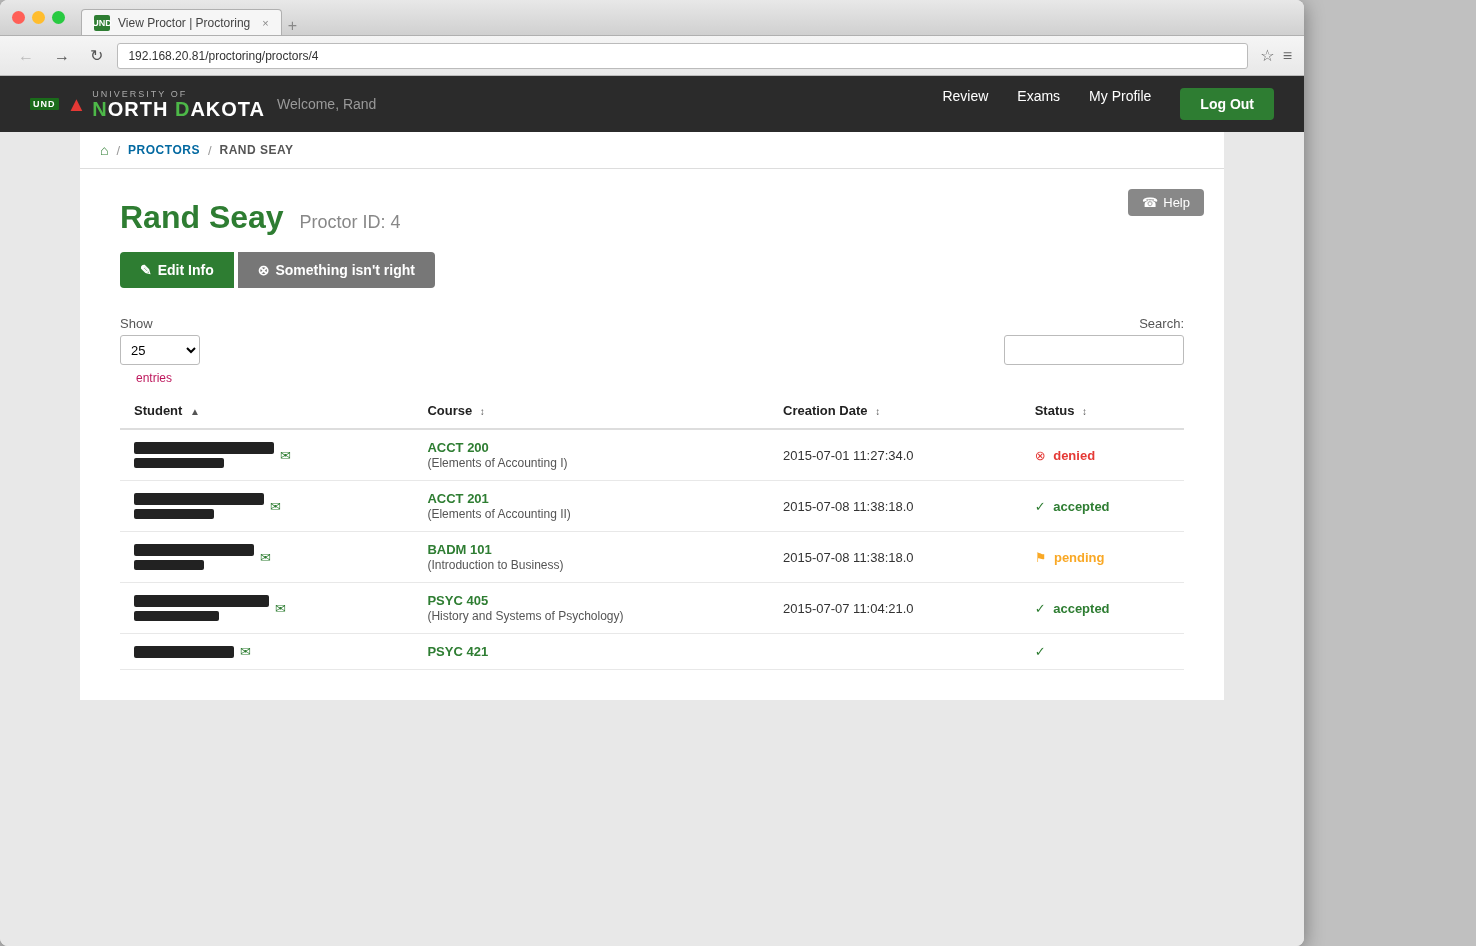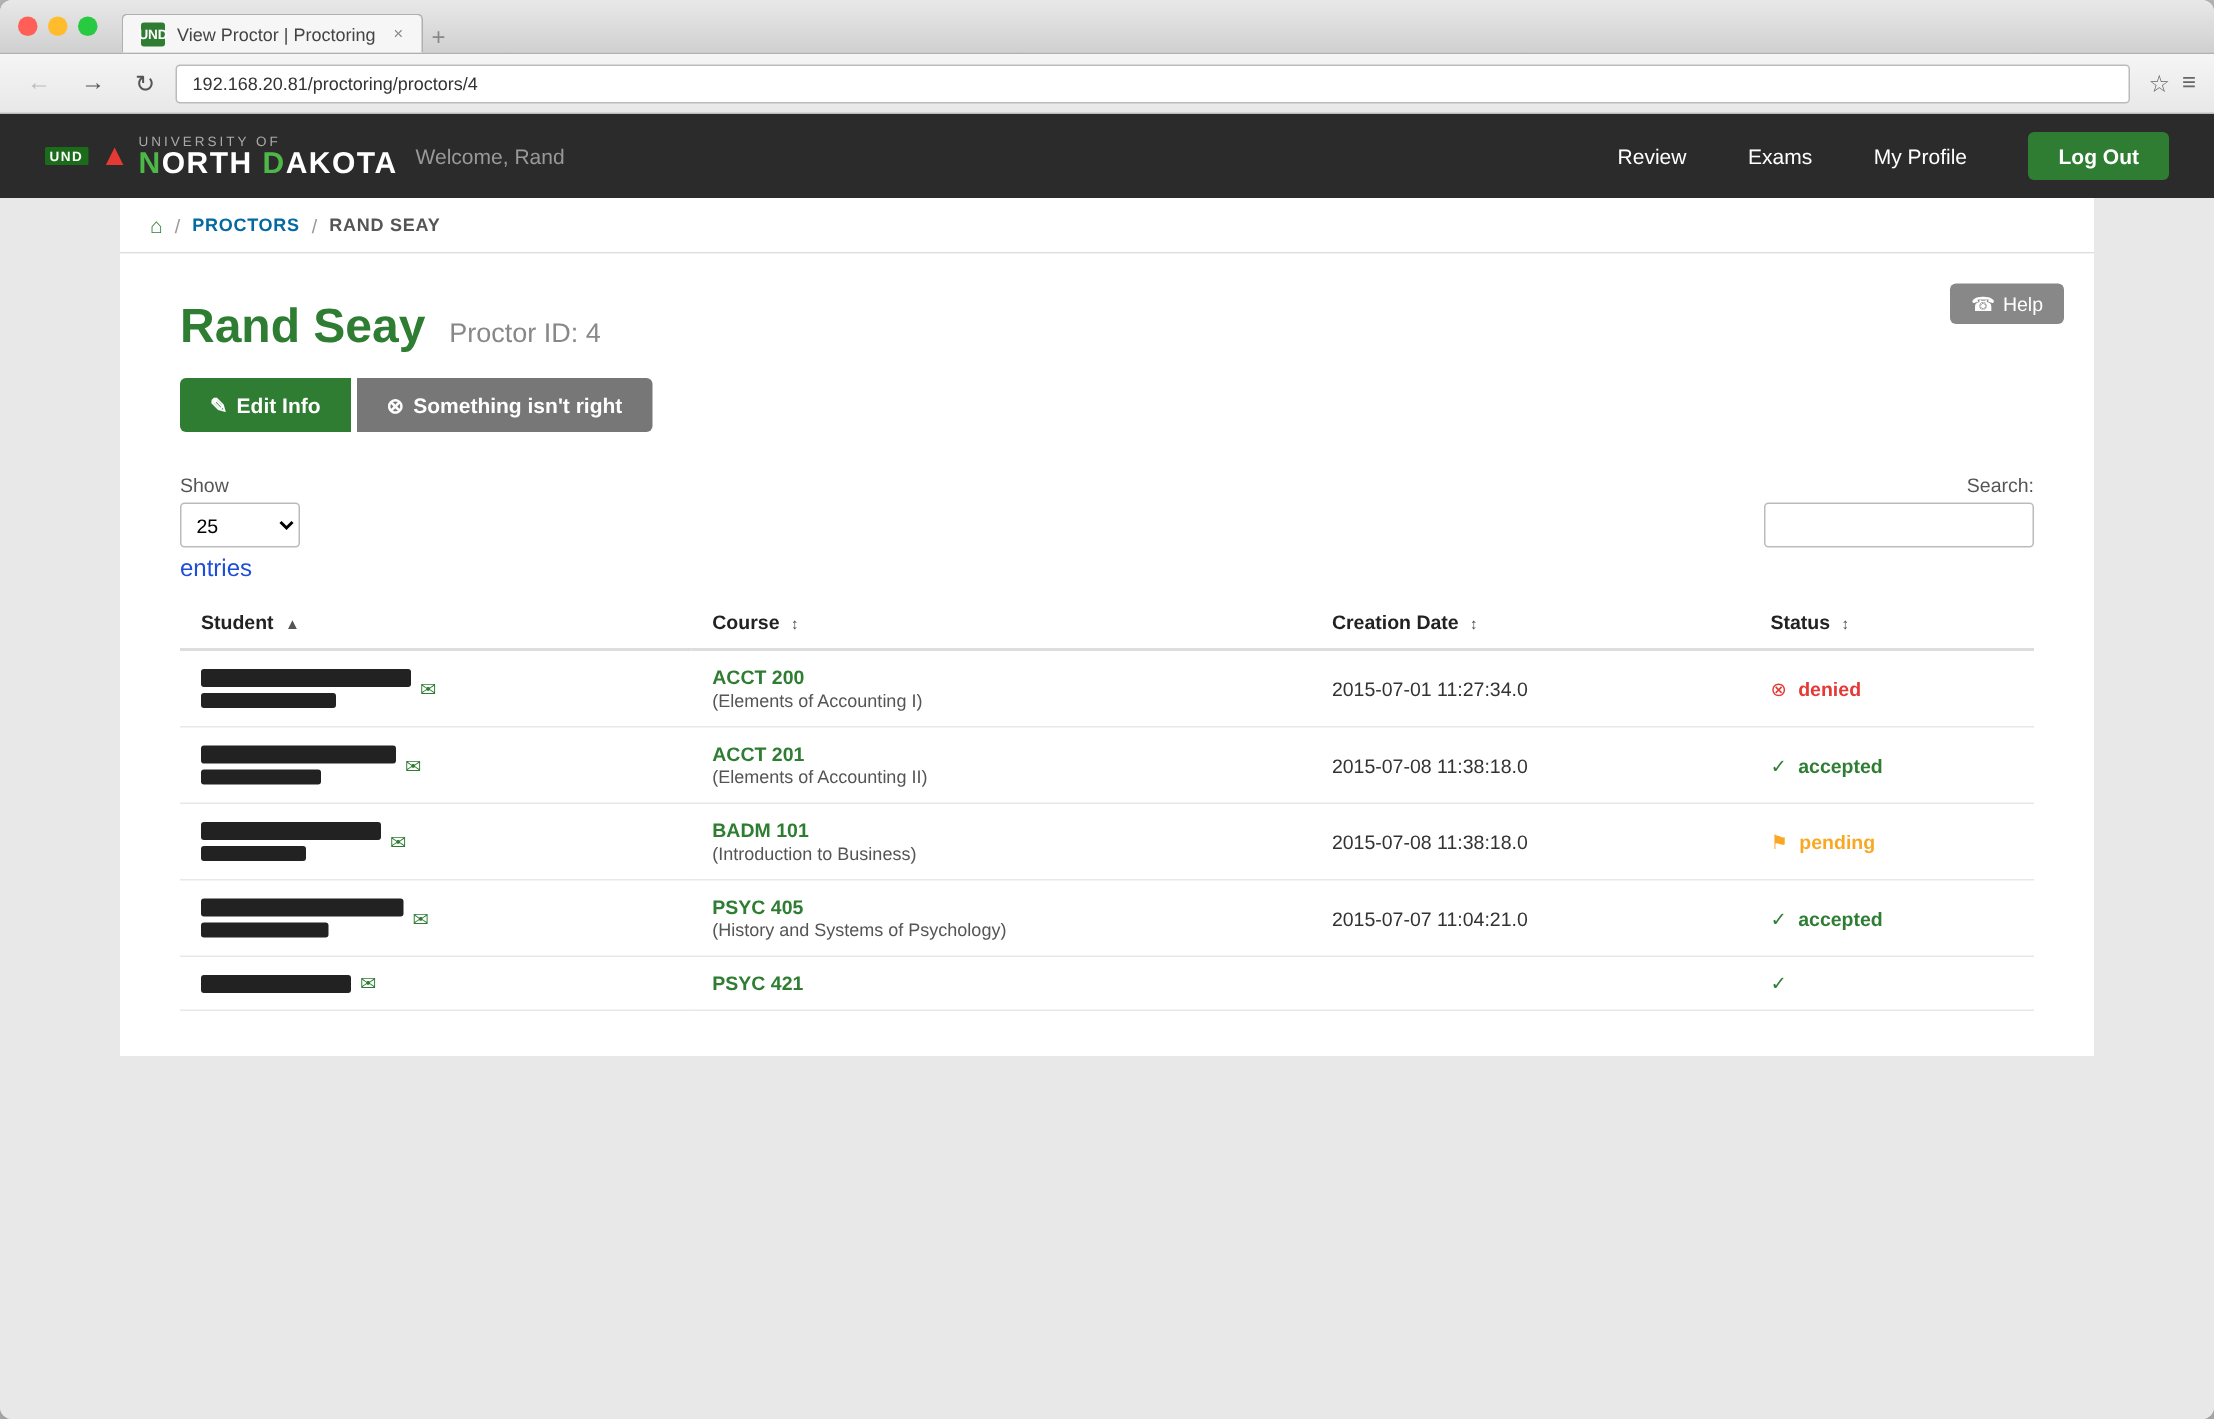--- a/index.html
+++ b/index.html
@@ -5,21 +5,21 @@
     * { box-sizing: border-box; margin: 0; padding: 0; }
     body {
       background: #c0c0c0;
       font-family: Arial, Helvetica, sans-serif;
       font-size: 14px;
       color: #333;
     }
 
     
     .browser-window {
-      width: 1476px;
+      width: 1304px;
       min-height: 946px;
       background: #f0f0f0;
       border-radius: 8px;
       box-shadow: 0 4px 20px rgba(0,0,0,0.4);
       overflow: hidden;
     }
 
     .browser-titlebar {
       background: linear-gradient(to bottom, #e8e8e8, #d0d0d0);
       height: 36px;
@@ -164,22 +164,21 @@
     }
 
     .navbar-welcome {
       color: #999;
       font-size: 14px;
     }
 
     .navbar-nav {
       margin-left: auto;
       display: flex;
-      align-items: center;
-      gap: 41px;
+      gap: 29px;
     }
 
     .navbar-link {
       color: white;
       text-decoration: none;
       font-size: 14px;
       font-weight: 500;
       cursor: pointer;
     }
 
@@ -361,23 +360,24 @@
     .search-input {
       width: 180px;
       height: 30px;
       border: 1px solid #bbb;
       border-radius: 3px;
       padding: 0 8px;
       font-size: 13px;
     }
 
     .entries-label {
-      font-size: 16px;
-      color: #1d4ed8;
+      font-size: 12px;
+      color: #be185d;
       margin-bottom: 8px;
+      margin-left: 16px;
     }
 
     
     .data-table {
       width: 100%;
       border-collapse: collapse;
       font-size: 13px;
     }
 
     .data-table thead th {

